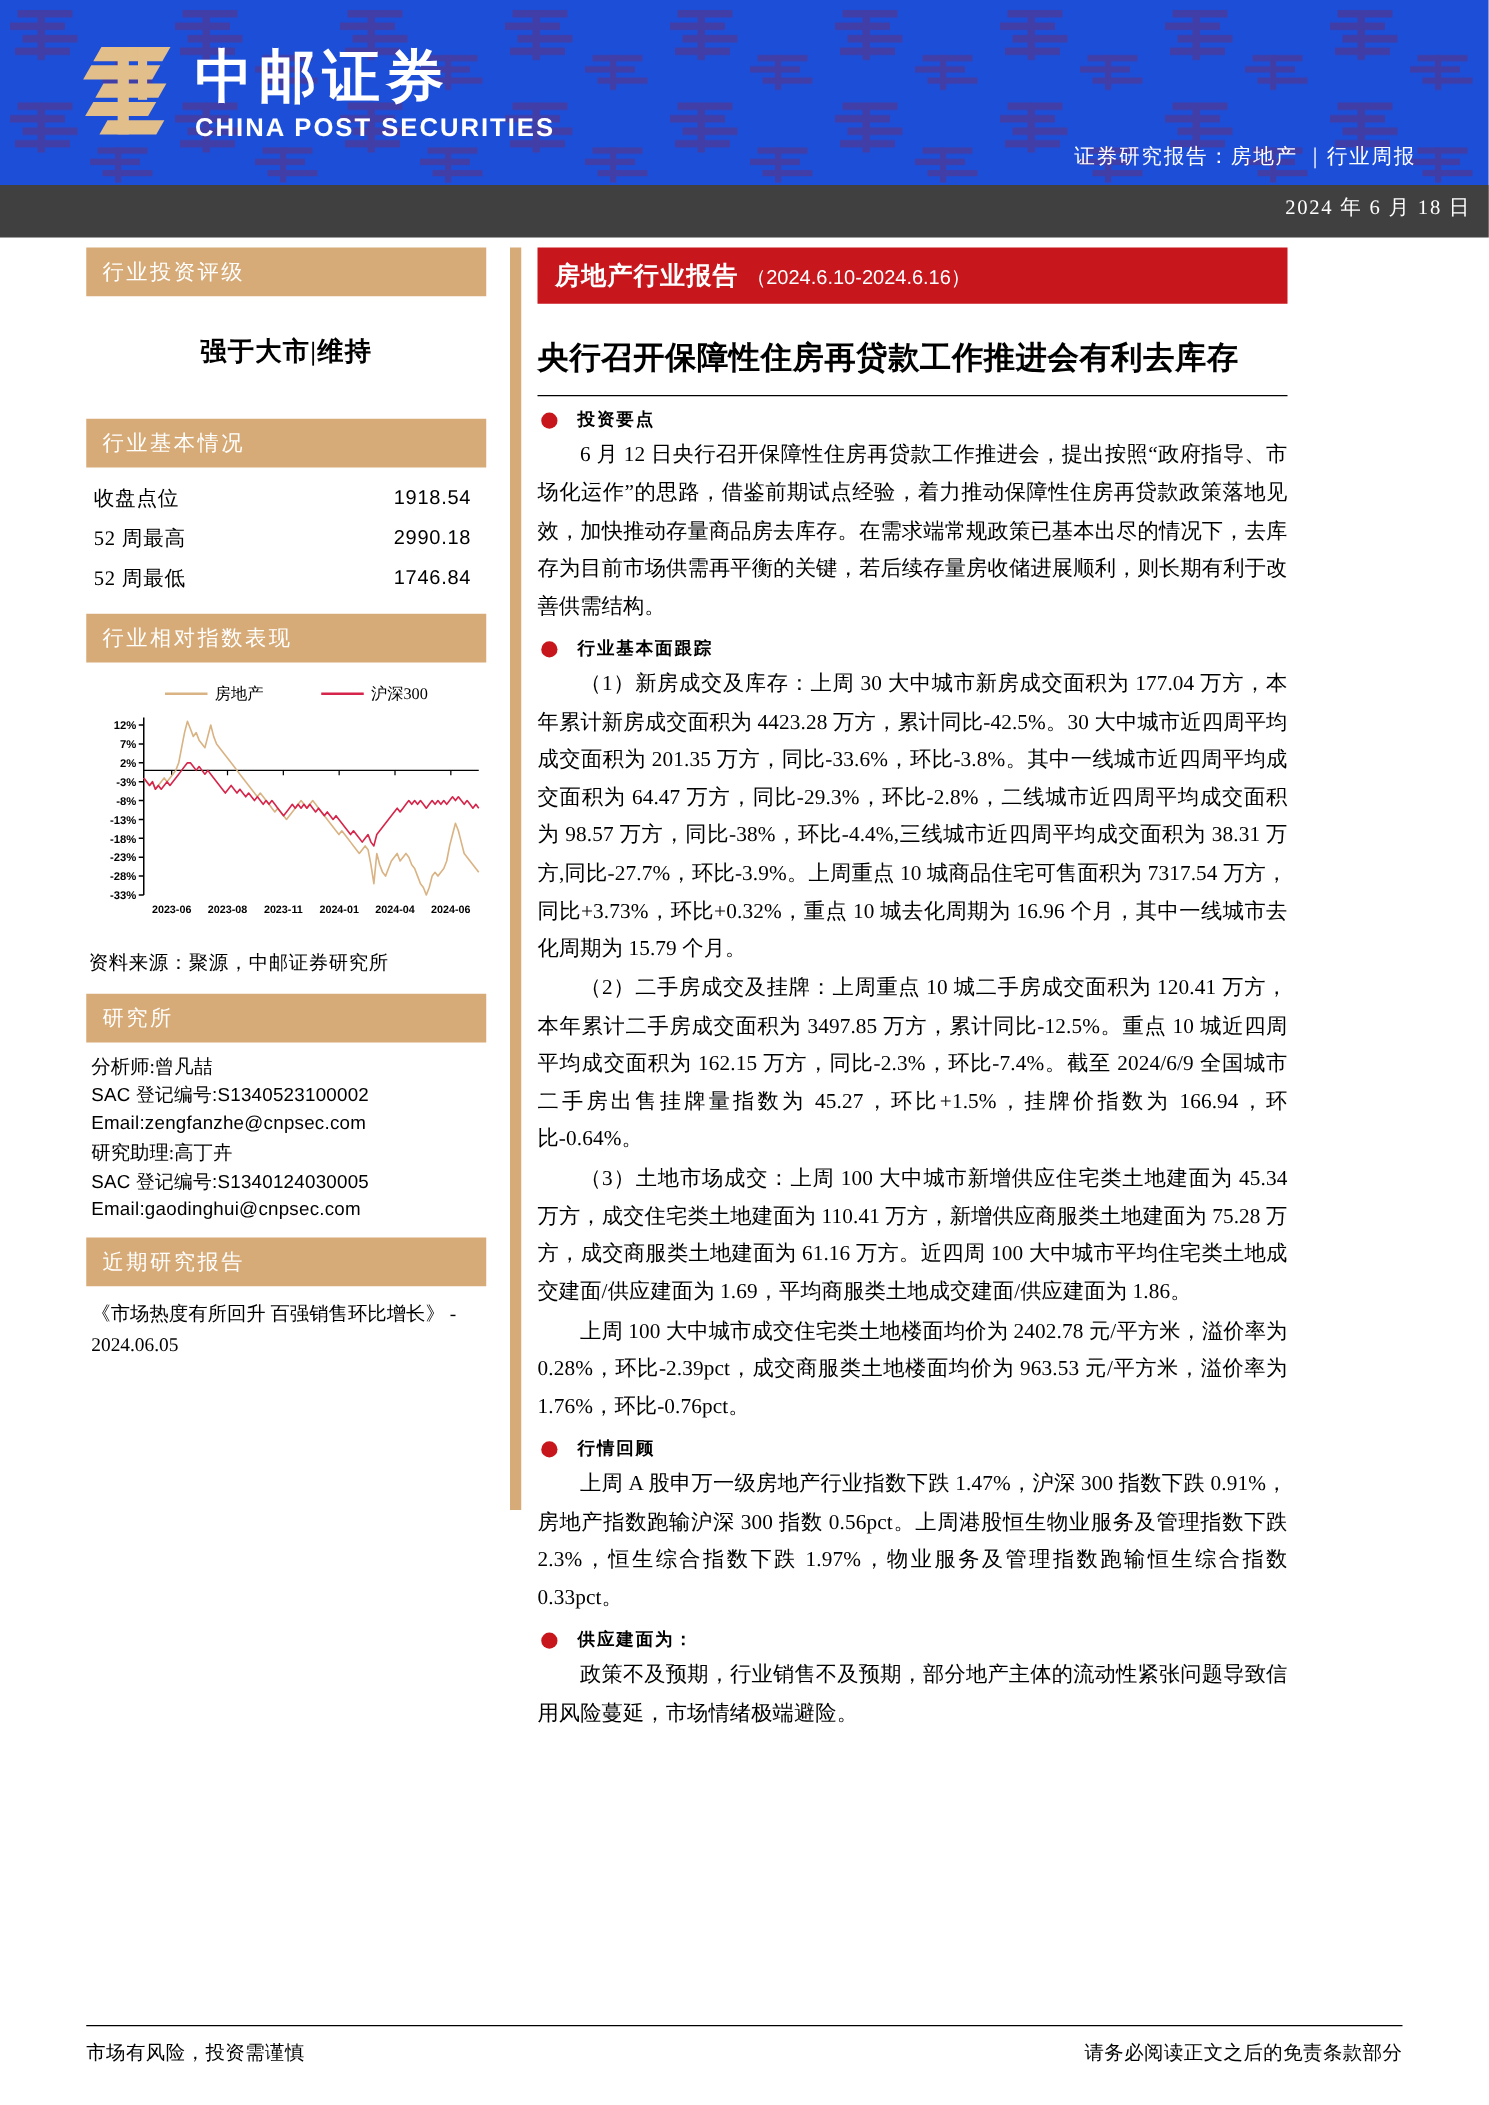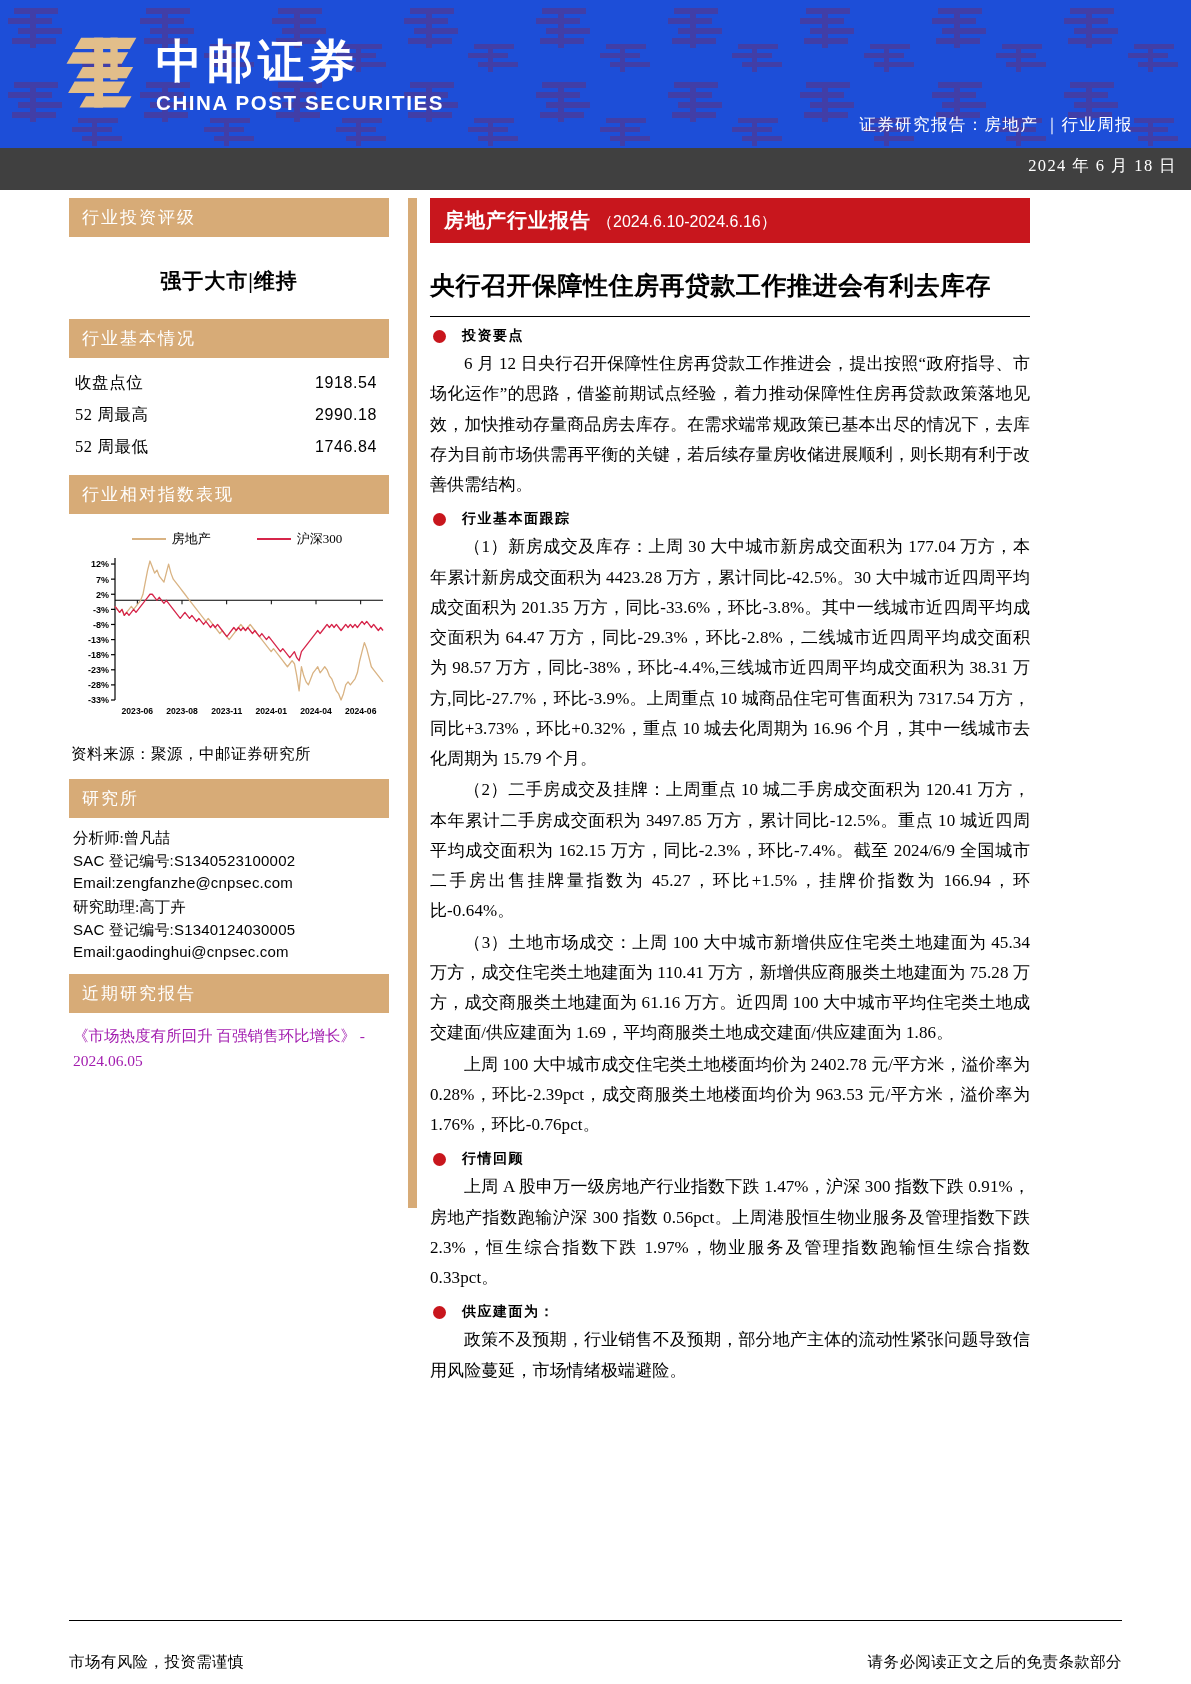--- a/index.html
+++ b/index.html
@@ -111,21 +111,21 @@
     padding: 8px 0 8px 13px;
     font-family: "Liberation Serif", serif;
     font-weight: normal;
     box-sizing: border-box;
   }
   .rating-value {
     text-align: center;
     font-size: 21px;
     font-weight: bold;
     letter-spacing: 1px;
-    padding: 30px 0 24px 0;
+    padding: 30px 0 40px 0;
     color: #000;
   }
   .fact-table {
     width: 100%;
     border-collapse: collapse;
     margin-top: 9px;
   }
   .fact-table td {
     font-size: 16.5px;
     padding: 5px 0 5px 0;
@@ -164,21 +164,21 @@
     font-size: 15.5px;
     line-height: 1.52;
     color: #000;
   }
   .analyst-block div { white-space: nowrap; }
   .mono-ish { font-family: "Liberation Sans", sans-serif; font-size: 15px; letter-spacing: 0.2px;}
   .report-list {
     padding: 10px 0 0 4px;
     font-size: 15.5px;
     line-height: 1.62;
-    color: #a21caf;
+    color: #000000;
   }
 
   
   .v-divider {
     position: absolute;
     left: 408px;
     top: 8px;
     width: 9px;
     height: 1010px;
     background: #d7ab77;
@@ -251,21 +251,20 @@
   .footer {
     position: absolute;
     left: 69px;
     top: 1442px;
     width: 1053px;
     display: flex;
     justify-content: space-between;
     font-size: 15.5px;
     color: #000;
     letter-spacing: 0.4px;
-    margin-top: 20px;
   }
 </style>
 </head>
 <body>
 
 <div class="header">
   <svg class="header-pattern" viewBox="0 0 1191 148" preserveAspectRatio="none">
     <defs>
       <pattern id="postpat" width="132" height="74" patternUnits="userSpaceOnUse">
         <g fill="#a8101a" opacity="0.85">

